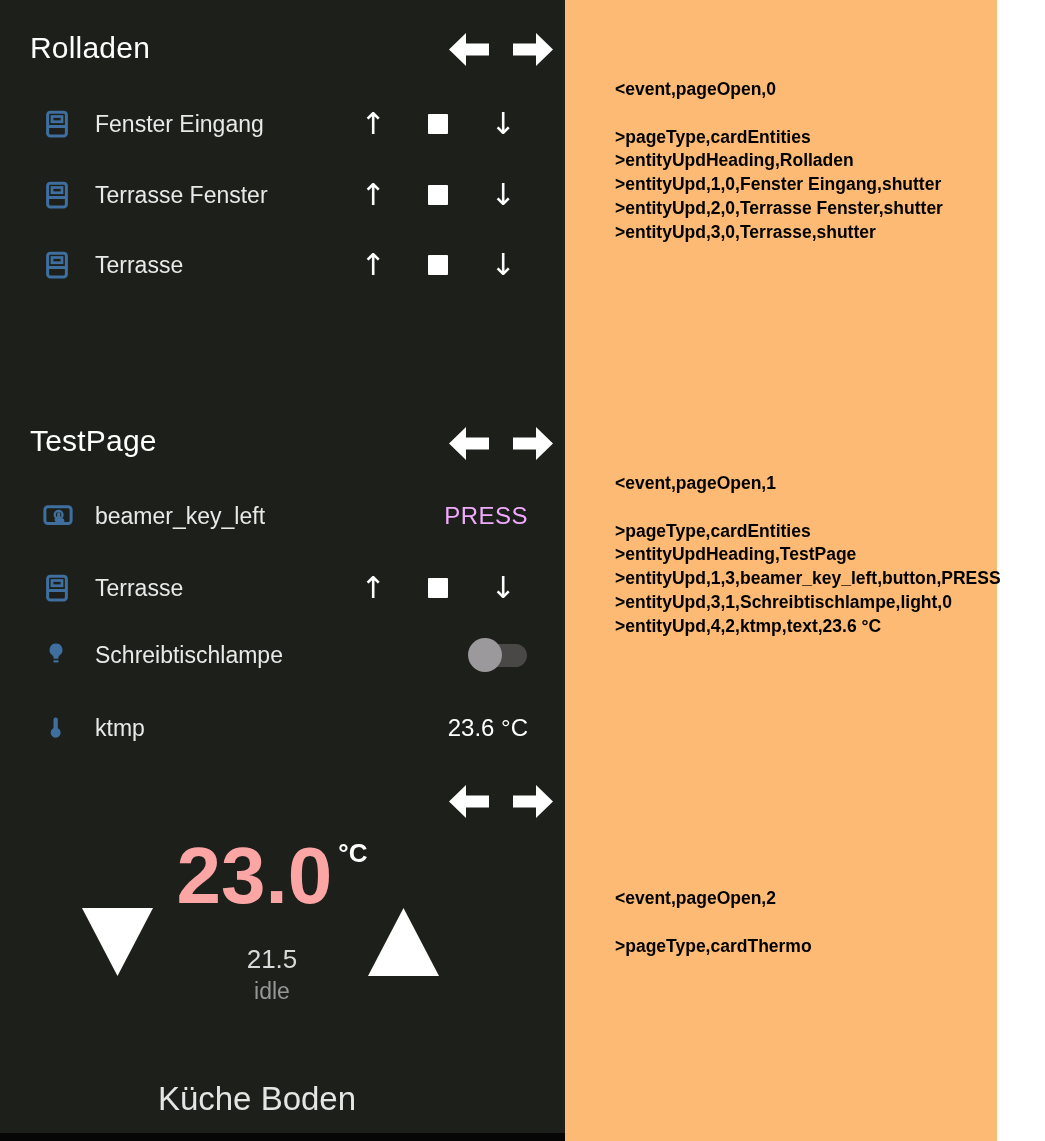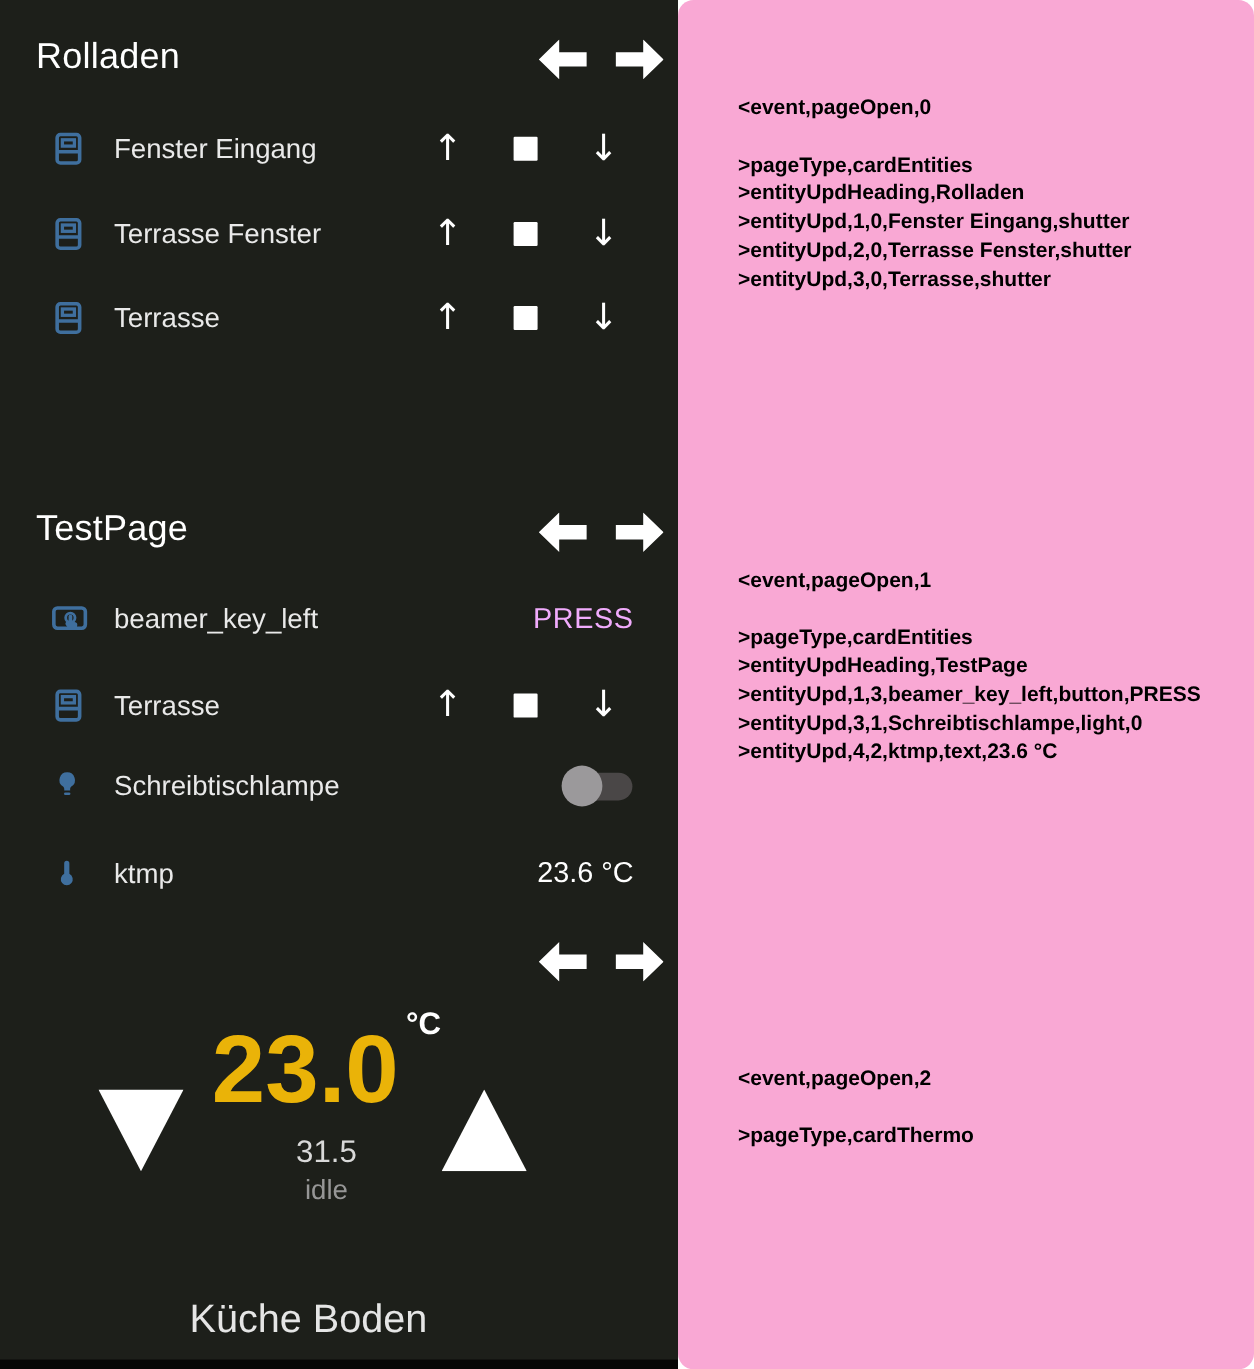--- a/index.html
+++ b/index.html
@@ -47,32 +47,32 @@
     width:59px; height:34px; background:none; border:none; cursor:pointer;
   }
   .toggle .track { position:absolute; left:8px; top:6px; width:51px; height:23px; border-radius:12px; background:#4a4747; }
   .toggle .knob  { position:absolute; left:0; top:0; width:34px; height:34px; border-radius:50%; background:#9b999b; }
 
   
   .thermo-temp {
     position:absolute; left:92px; top:836px; width:360px;
     display:flex; justify-content:center; align-items:flex-start; gap:6px;
   }
-  .thermo-temp .big { font-size:80px; font-weight:bold; line-height:1; color:#eab308;margin-top:15px; }
+  .thermo-temp .big { font-size:80px; font-weight:bold; line-height:1; color:#fca5a5; }
   .thermo-temp .unit { font-size:26px; font-weight:bold; color:#ffffff; margin-top:2px; }
   .tri-btn { position:absolute; background:none; border:none; padding:0; cursor:pointer; line-height:0; }
   .tri-down { left:82px;  top:908px; }
   .tri-up   { left:368px; top:908px; }
   .thermo-setpoint { position:absolute; left:92px; top:944px; width:360px; text-align:center; font-size:26px; color:#d9d9d9; }
   .thermo-state    { position:absolute; left:92px; top:978px; width:360px; text-align:center; font-size:23px; color:#969696; }
   .thermo-name     { position:absolute; left:77px; top:1080px; width:360px; text-align:center; font-size:33px; color:#e5e5e5; }
   .bottom-strip { position:absolute; left:0; top:1133px; width:565px; height:8px; background:#060606; }
 
   
-  .log { position:absolute; left:565px; top:0; width:480px; height:1141px; background:#f9a8d4;border-radius:13px; }
+  .log { position:absolute; left:565px; top:0; width:432px; height:1141px; background:#fdba74; }
   .log-block {
     position:absolute; left:50px; width:420px;
     font-size:17.5px; font-weight:bold; color:#000000; line-height:23.8px; white-space:nowrap;
   }
   .log-event { margin-bottom:23.8px; }
   .b1 { top:78px; } .b2 { top:472px; } .b3 { top:887px; }
 </style>
 </head>
 <body>
 
@@ -226,21 +226,21 @@
       <span><svg width="71" height="68">
             <use href="#tri-down"></use>
           </svg></span>
     </button>
     <button class="tri-btn tri-up">
       <span><svg width="71" height="68">
             <use href="#tri-up"></use>
           </svg></span>
     </button>
 
-    <div class="thermo-setpoint">31.5</div>
+    <div class="thermo-setpoint">21.5</div>
     <div class="thermo-state">idle</div>
     <div class="thermo-name">Küche Boden</div>
     <div class="bottom-strip"></div>
   </div>
 
   <div class="log">
 
     <div class="log-block b1">
       <div class="log-event">&lt;event,pageOpen,0</div>
       <div class="log-line">&gt;pageType,cardEntities</div>

